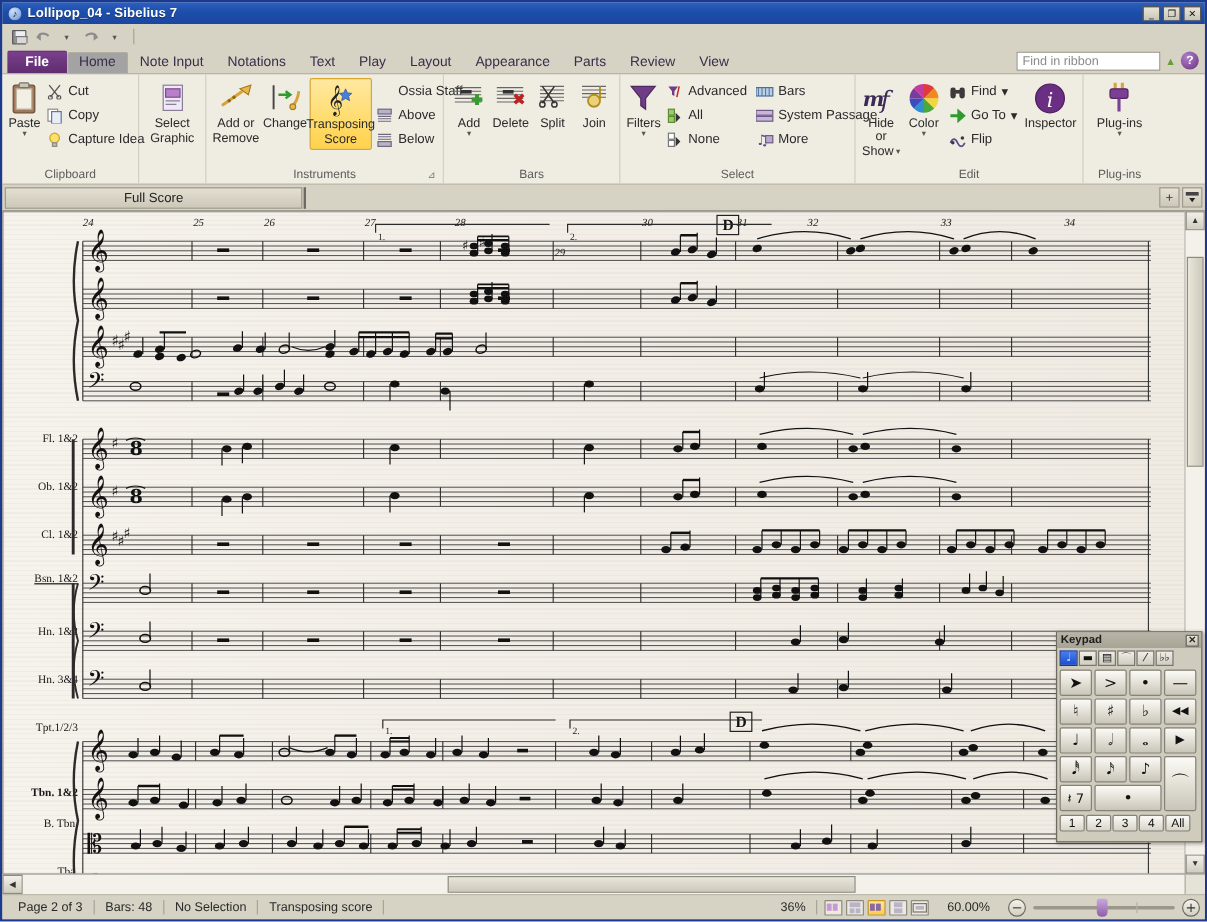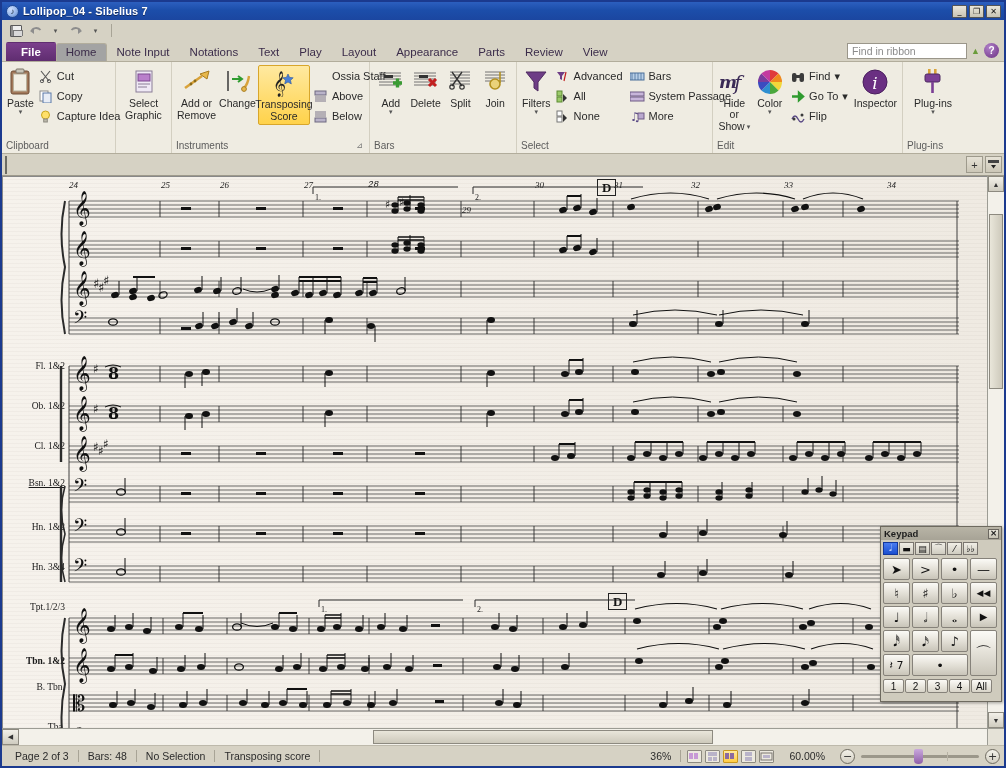--- a/index.html
+++ b/index.html
@@ -104,21 +104,21 @@
     flex: 0 0 92px; background: #efece2;
     border-bottom: 1px solid #b2ad9c;
     display: flex; position: relative;
   }
   .rgroup {
     display: flex; flex-direction: column; position: relative;
     padding: 3px 4px 0; border-right: 1px solid #d3cfc1;
   }
   .rgroup .items { display: flex; flex: 1; align-items: flex-start; gap: 1px; }
   .rgroup .gtitle {
-    font-size: 10px; color: #5c5c5c;
+    text-align: center; font-size: 10px; color: #5c5c5c;
     height: 14px; line-height: 13px; position: relative;
   }
   .gtitle .dlg {
     position: absolute; right: 2px; bottom: 1px; font-size: 8px; color:#777;
   }
   .bigbtn {
     width: 48px; display: flex; flex-direction: column; align-items: center;
     padding: 2px 1px; font-size: 10.5px; color: #2a2a2a; text-align: center; line-height: 11px;
   }
   .bigbtn.w52 { width: 52px; }
@@ -680,20 +680,21 @@
           </div>
           <div class="lbl">Plug-ins</div>
           <div class="caret">▾</div>
         </div>
       </div>
       <div class="gtitle">Plug-ins</div>
     </div>
   </div>
 
   <div class="docstrip">
+    <div class="doctab">Full Score</div>
     <div class="docrest"></div>
     <div class="docbtns">
       <div class="docbtn">+</div>
       <div class="docbtn">
         <svg class="sv" width="11" height="11" viewBox="0 0 11 11">
           <rect x="0" y="1" width="11" height="3" fill="#444"></rect>
           <path d="M3 6 L8 6 L5.5 9.5 Z" fill="#222"></path>
         </svg>
       </div>
     </div>
@@ -701,25 +702,25 @@
 
   <div class="scorewrap">
     <div class="scoreview">
       <div class="paper"></div>
 
       <div class="barnums">
         <span class="barnum" style="left:66px;top:3px;">24</span>
         <span class="barnum" style="left:158px;top:3px;">25</span>
         <span class="barnum" style="left:217px;top:3px;">26</span>
         <span class="barnum" style="left:301px;top:3px;">27</span>
-        <span class="barnum" style="left:365px;top:3px;font-family:Liberation Mono, monospace;">28</span>
+        <span class="barnum" style="left:376px;top:3px;">28</span>
         <span class="barnum" style="left:459px;top:3px;margin-top:25px;">29</span>
         <span class="barnum" style="left:532px;top:3px;">30</span>
         <span class="barnum" style="left:611px;top:3px;">31</span>
-        <span class="barnum" style="left:688px;top:3px;">32</span>
+        <span class="barnum" style="left:670px;top:3px;">32</span>
         <span class="barnum" style="left:781px;top:3px;">33</span>
         <span class="barnum" style="left:884px;top:3px;">34</span>
       </div>
 
       <div class="rehearsal" style="left:594px;top:2px;">D</div>
       <div class="rehearsal" style="left:605px;top:416px;">D</div>
 
       <span class="instname" style="left:0px;width:62px;top:184px;">Fl. 1&amp;2</span>
       <span class="instname" style="left:0px;width:62px;top:224px;">Ob. 1&amp;2</span>
       <span class="instname" style="left:0px;width:62px;top:264px;">Cl. 1&amp;2</span>

